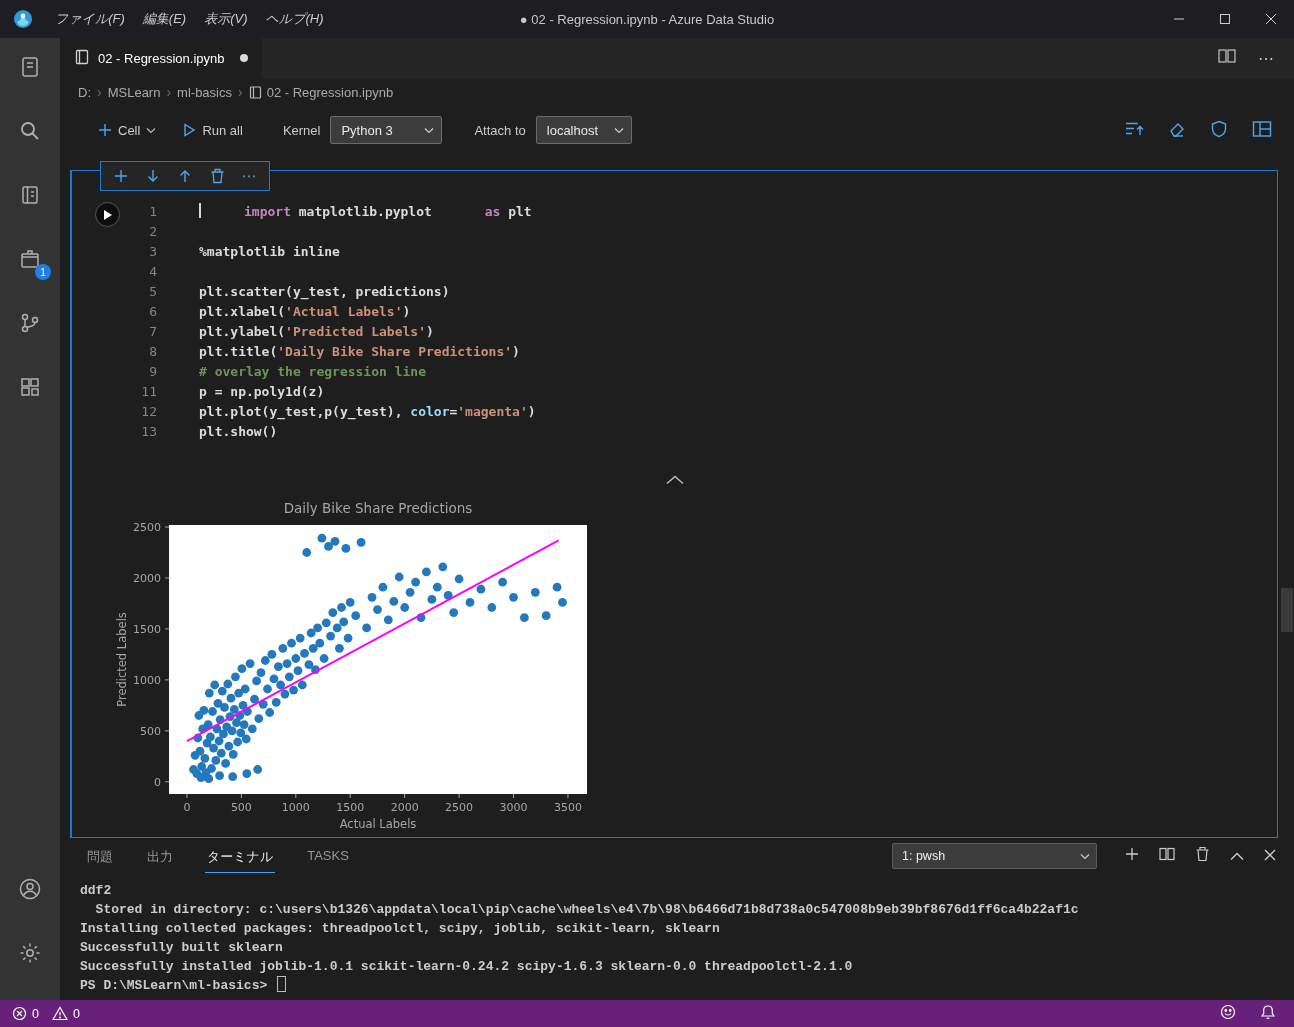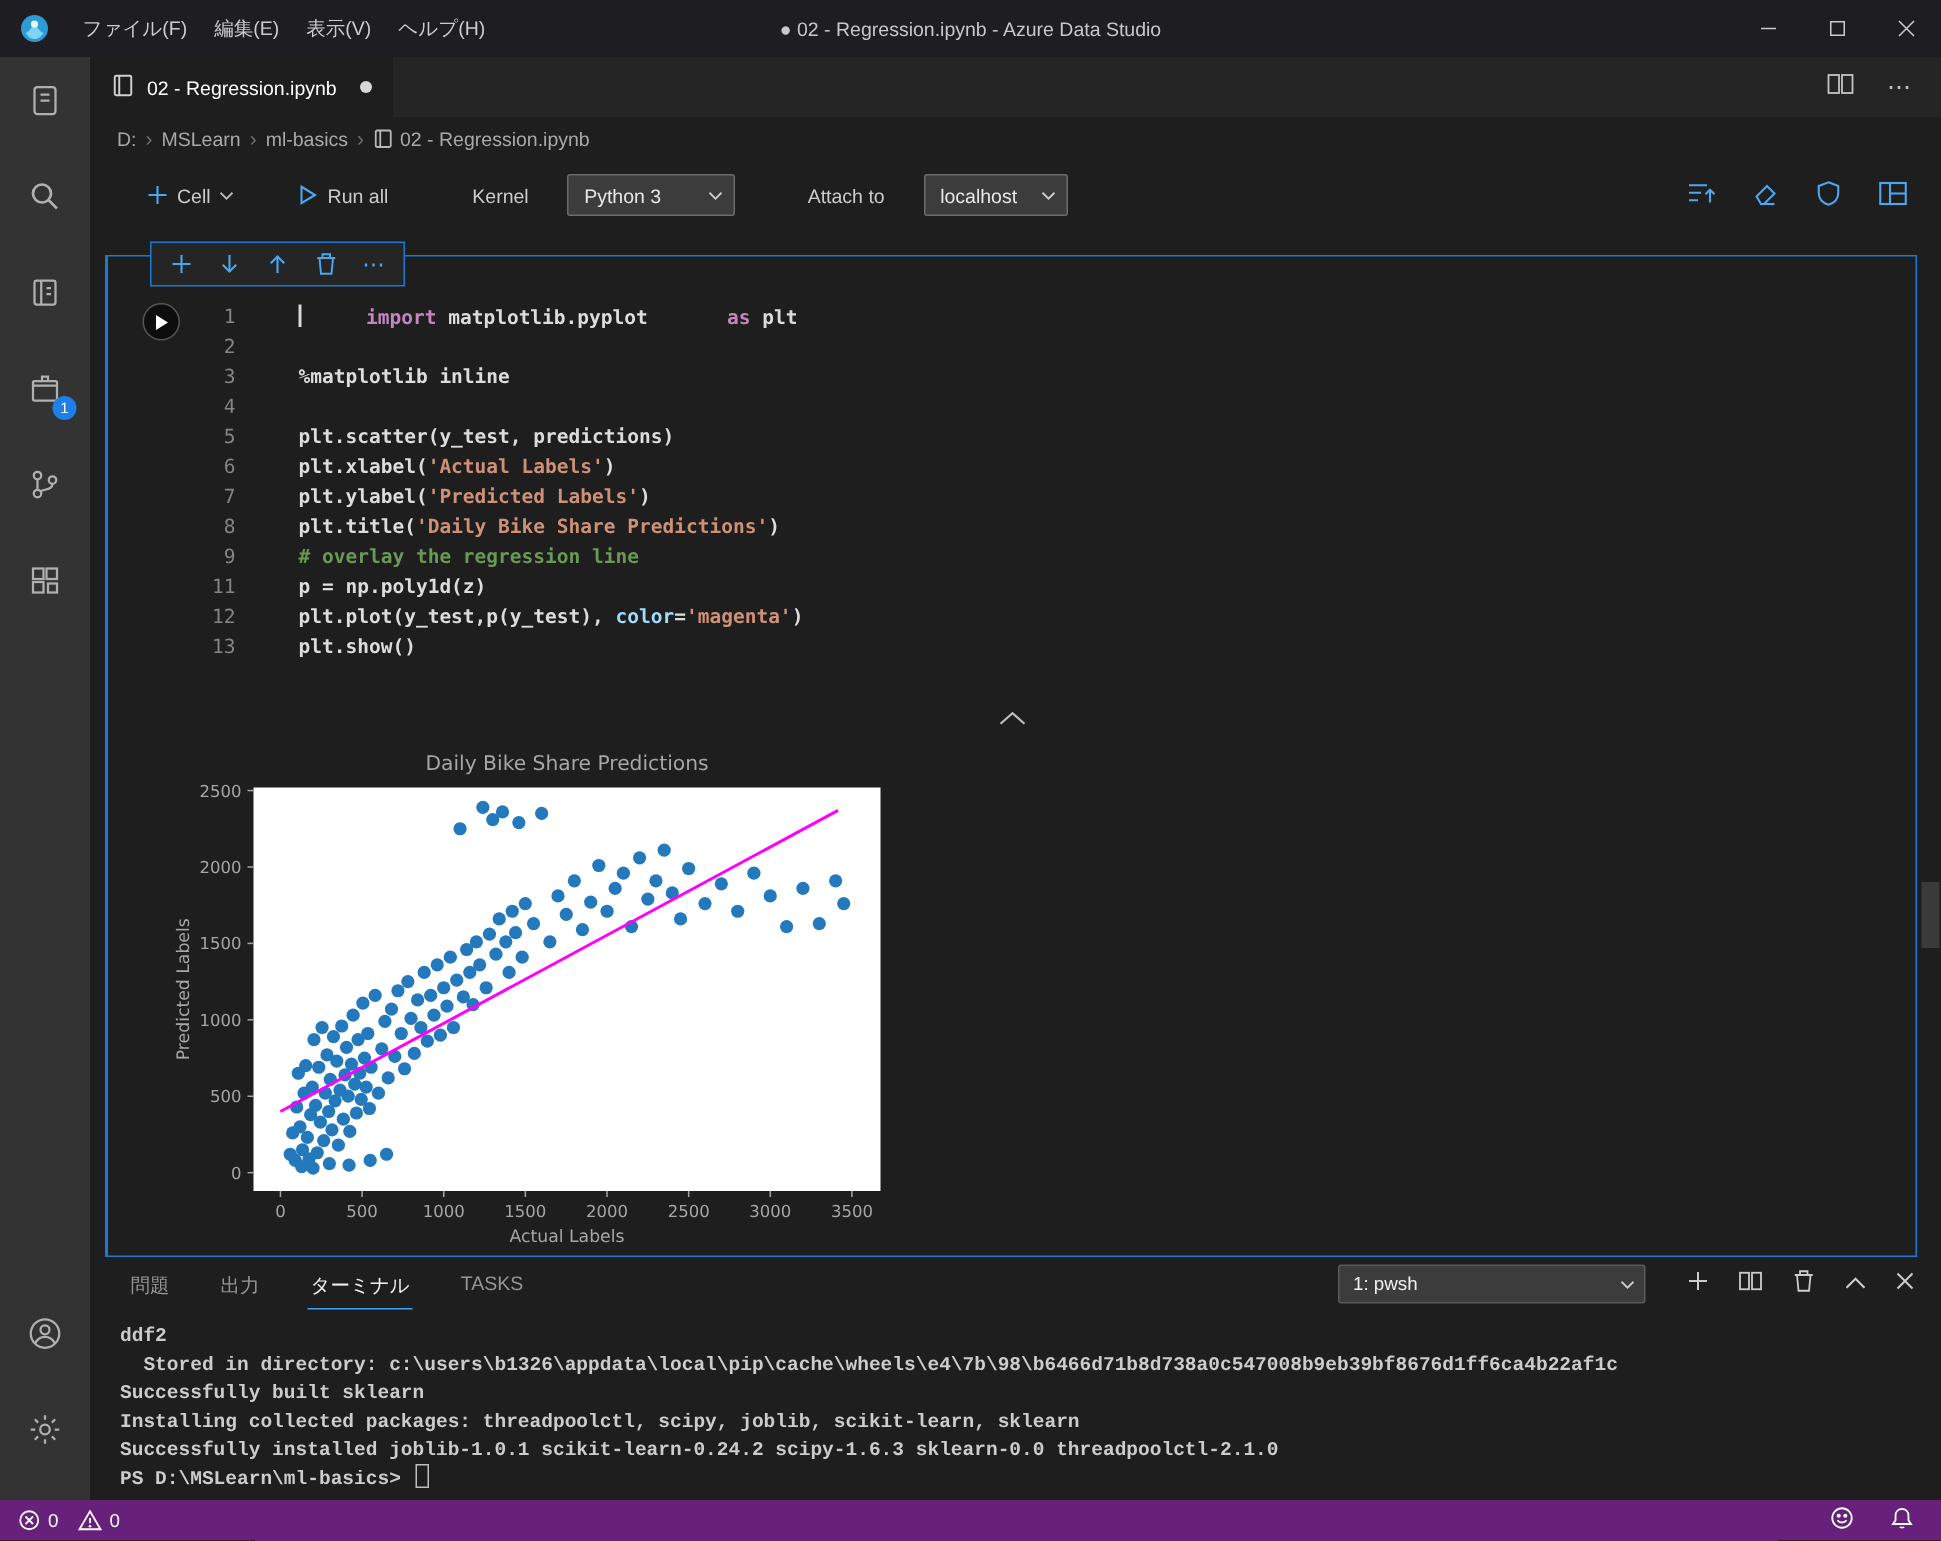--- a/index.html
+++ b/index.html
@@ -6,21 +6,21 @@
   html,body { width:1294px; height:1027px; overflow:hidden; background:#1e1e1e;
     font-family:"Liberation Sans", sans-serif; }
   .app { width:1294px; height:1027px; display:flex; flex-direction:column;
     --statusbar:#68217a; --focus:#1a7ad1; --blue:#4da6f0; }
 
   
   .titlebar { height:38px; background:#1d1d22; display:flex; align-items:center;
     position:relative; flex:0 0 auto; color:#cccccc; font-size:13px; }
   .logo { width:46px; display:flex; justify-content:center; }
   .menubar { display:flex; }
-  .menu-item { padding:0 9px; line-height:38px; cursor:default; }
+  .menu-item { padding:0 9px; line-height:38px; cursor:default;font-style:italic; }
   .win-title { position:absolute; left:50%; transform:translateX(-50%); color:#c8c8c8; }
   .win-controls { margin-left:auto; display:flex; height:38px; }
   .wc { width:46px; display:flex; align-items:center; justify-content:center; color:#cccccc; }
 
   
   .mainrow { flex:1 1 auto; display:flex; min-height:0; }
   .activitybar { width:60px; background:#333333; display:flex; flex-direction:column;
     align-items:center; padding-top:6px; flex:0 0 auto; }
   .ai { width:60px; height:46px; display:flex; align-items:center; justify-content:center;
     position:relative; margin-bottom:18px; }
@@ -38,21 +38,21 @@
   .tabbar-actions { margin-left:auto; display:flex; align-items:center; gap:22px; padding-right:20px; color:#c5c5c5; }
 
   
   .breadcrumb { height:28px; background:#1e1e1e; display:flex; align-items:center;
     padding-left:18px; font-size:13px; color:#a9a9a9; gap:6px; flex:0 0 auto; }
   .bc-sep { color:#6f6f6f; font-size:14px; }
   .bc-item { display:flex; align-items:center; gap:5px; }
 
   
   .nbtoolbar { height:48px; background:#1e1e1e; display:flex; align-items:center;
-    padding-left:30px; gap:26px; font-size:13px; color:#cccccc; flex:0 0 auto; }
+    padding-left:30px; gap:10px; font-size:13px; color:#cccccc; flex:0 0 auto; }
   .nbt-item { display:flex; align-items:center; gap:6px; padding:4px 8px; cursor:default; }
   .nbt-label { margin-left:22px; }
   .nbt-select { position:relative; height:28px; background:#3c3c3c; border:1px solid #6b6b6b;
     border-radius:2px; display:flex; align-items:center; padding:0 28px 0 10px; min-width:112px;
     color:#e8e8e8; }
   .nbt-select svg { position:absolute; right:7px; }
   .nbt-right { margin-left:auto; display:flex; align-items:center; gap:24px; padding-right:22px; }
 
   
   .editor { flex:1 1 auto; background:#1e1e1e; position:relative; min-height:0; }
@@ -556,22 +556,22 @@
                   <polyline points="1,7.5 7,1.5 13,7.5" fill="none" stroke="#cccccc" stroke-width="1.4"></polyline>
                 </svg></span>
             <span><svg width="12" height="12">
                   <path d="M1 1l10 10M11 1L1 11" stroke="#cccccc" stroke-width="1.3"></path>
                 </svg></span>
           </div>
         </div>
         <div class="terminal">
             <div class="term-line">ddf2</div>
             <div class="term-line">  Stored in directory: c:\users\b1326\appdata\local\pip\cache\wheels\e4\7b\98\b6466d71b8d738a0c547008b9eb39bf8676d1ff6ca4b22af1c</div>
+            <div class="term-line">Installing collected packages: threadpoolctl, scipy, joblib, scikit-learn, sklearn</div>
             <div class="term-line">Successfully built sklearn</div>
-            <div class="term-line">Installing collected packages: threadpoolctl, scipy, joblib, scikit-learn, sklearn</div>
             <div class="term-line">Successfully installed joblib-1.0.1 scikit-learn-0.24.2 scipy-1.6.3 sklearn-0.0 threadpoolctl-2.1.0</div>
             <div class="term-line"><span>PS D:\MSLearn\ml-basics&gt; </span><span class="term-cursor"></span></div>
           </div>
       </div>
     </div>
   </div>
 
   <div class="statusbar">
     <div class="sb-left">
       <svg width="15" height="15">

